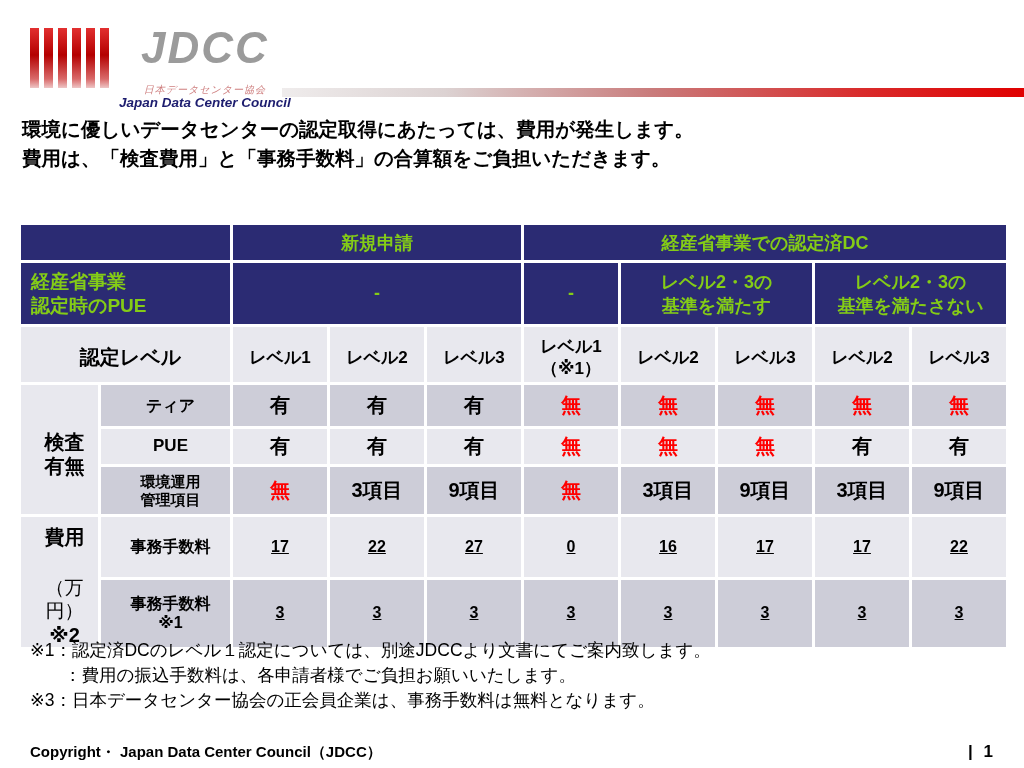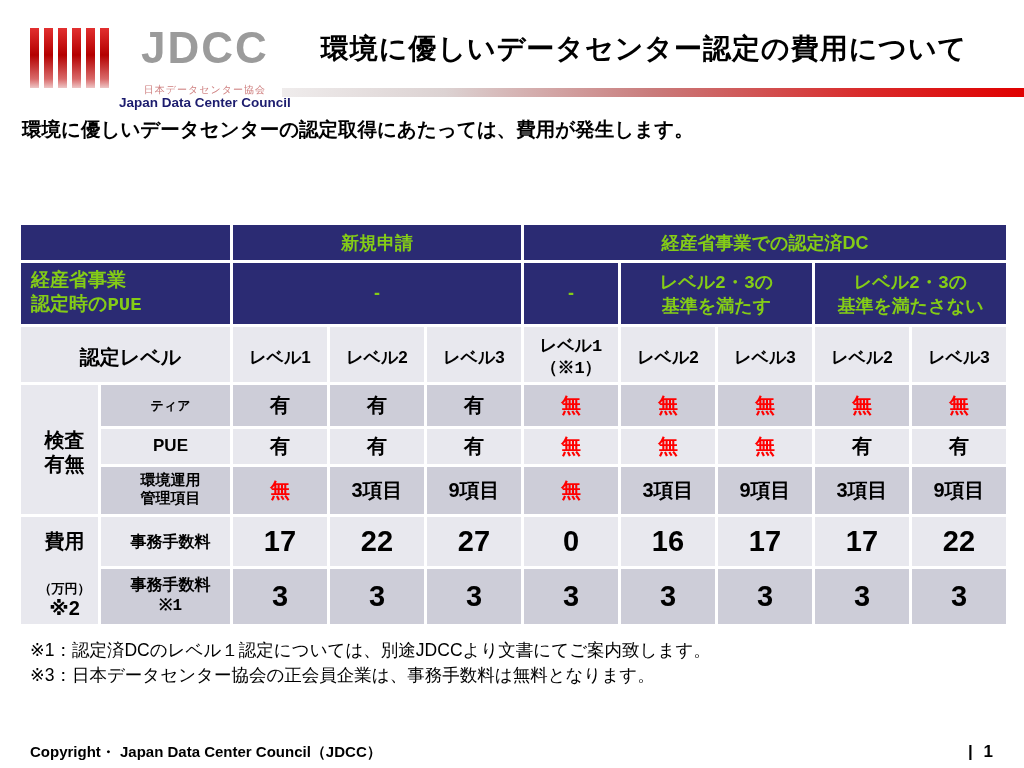--- a/index.html
+++ b/index.html
@@ -11,21 +11,21 @@
   }
   *{margin:0;padding:0;box-sizing:border-box;}
   html,body{width:1024px;height:768px;}
   body{
     font-family:"Liberation Sans","DejaVu Sans",sans-serif;
     background:#ffffff;color:#000;overflow:hidden;position:relative;
   }
   .slide{position:absolute;inset:0;}
 
   
-  .logo{position:absolute;left:30px;top:26px;display:flex;align-items:flex-start;}
+  .logo{position:absolute;left:30px;top:26px;display:flex;align-items:flex-start;font-style:italic;}
   .logo-bars{display:flex;gap:5px;margin-right:10px;margin-top:2px;}
   .logo-bars i{
     display:block;width:9px;height:60px;
     background:linear-gradient(180deg,#e23030 0%,#b40000 45%,#d96a6a 85%,#eec6c6 100%);
   }
   .logo-text{display:flex;flex-direction:column;align-items:center;line-height:1;}
   .logo-acronym{font-size:44px;font-weight:bold;color:#9b9b9b;letter-spacing:2px;}
   .logo-jp{font-size:10px;color:#cf8080;margin-top:15px;letter-spacing:1px;}
   .logo-en{font-size:13.5px;font-weight:bold;color:#1c1c6e;margin-top:1px;white-space:nowrap;}
 
@@ -46,32 +46,32 @@
   table.cost{
     position:absolute;left:18px;top:222px;width:988px;
     border-collapse:collapse;table-layout:fixed;
   }
   table.cost td,table.cost th{
     border:3px solid #fff;text-align:center;vertical-align:middle;
     font-weight:bold;overflow:hidden;
   }
   .navy{background:var(--header-bg);color:#84cc16;font-size:18px;}
   .navy.lbl{text-align:left;padding-left:10px;font-size:19px;line-height:1.25;}
-  .pre{white-space:pre-line;font-family:Liberation Mono, monospace;}
+  .pre{white-space:pre-line;}
   .light{background:var(--row-light);}
   .gray{background:var(--row-gray);}
   .group-lbl{text-align:left;padding-left:10px;vertical-align:top;padding-top:8px;font-size:20px;line-height:1.2;}
   .sub-lbl{text-align:left;padding-left:10px;font-size:15px;line-height:1.2;}
-  .sub-lbl.sm{font-size:13px;}
+  .sub-lbl.sm{font-size:16px;}
   .lvl-row td,.lvl-row th{vertical-align:top;padding-top:6px;font-size:17px;line-height:1.25;}
   .lvl-row th{text-align:left;padding-left:10px;font-size:20px;}
   .val{font-size:20px;}
-  .num{font-size:29px;}
+  .num{font-size:16px;text-decoration:underline;}
   .red{color:var(--alert-red);}
-  .fee-unit{font-size:13px;font-weight:bold;display:block;margin-top:28px;}
+  .fee-unit{font-size:19px;font-weight:normal;display:block;margin-top:28px;}
   .fee-line{display:block;}
 
   
   .footnotes{position:absolute;left:30px;top:638px;font-size:17.5px;font-weight:normal;line-height:1.42;}
   .footnotes .indent{margin-left:34px;}
 
   
   .footer{
     position:absolute;left:30px;right:28px;bottom:6px;
     display:flex;justify-content:space-between;align-items:flex-end;
@@ -92,25 +92,25 @@
         <i></i>
         <i></i>
         <i></i>
     </div>
     <div class="logo-text">
       <div class="logo-acronym">JDCC</div>
       <div class="logo-jp">日本データセンター協会</div>
       <div class="logo-en">Japan Data Center Council</div>
     </div>
   </div>
-  <h1 class="title">環境に優しいデータセンター認定の費用について</h1>
   <div class="divider"></div>
 
   <div class="intro">
     <div>環境に優しいデータセンターの認定取得にあたっては、費用が発生します。</div>
+    <div>費用は、「検査費用」と「事務手数料」の合算額をご負担いただきます。</div>
   </div>
 
   <table class="cost">
     <colgroup>
       <col style="width:80px">
         <col style="width:132px">
       <col style="width:97px">
         <col style="width:97px">
         <col style="width:97px">
       <col style="width:97px">
@@ -209,20 +209,21 @@
       <td class="gray num">3</td>
       <td class="gray num">3</td>
       <td class="gray num">3</td>
       <td class="gray num">3</td>
     </tr>
   </tbody>
     </table>
 
   <div class="footnotes">
     <div>※1：認定済DCのレベル１認定については、別途JDCCより文書にてご案内致します。</div>
+    <div class="indent">：費用の振込手数料は、各申請者様でご負担お願いいたします。</div>
     <div>※3：日本データセンター協会の正会員企業は、事務手数料は無料となります。</div>
   </div>
 
   <div class="footer">
     <span>Copyright・ Japan Data Center Council（JDCC）</span>
     <span class="pageno">| 1</span>
   </div>
 
 </div>
 

